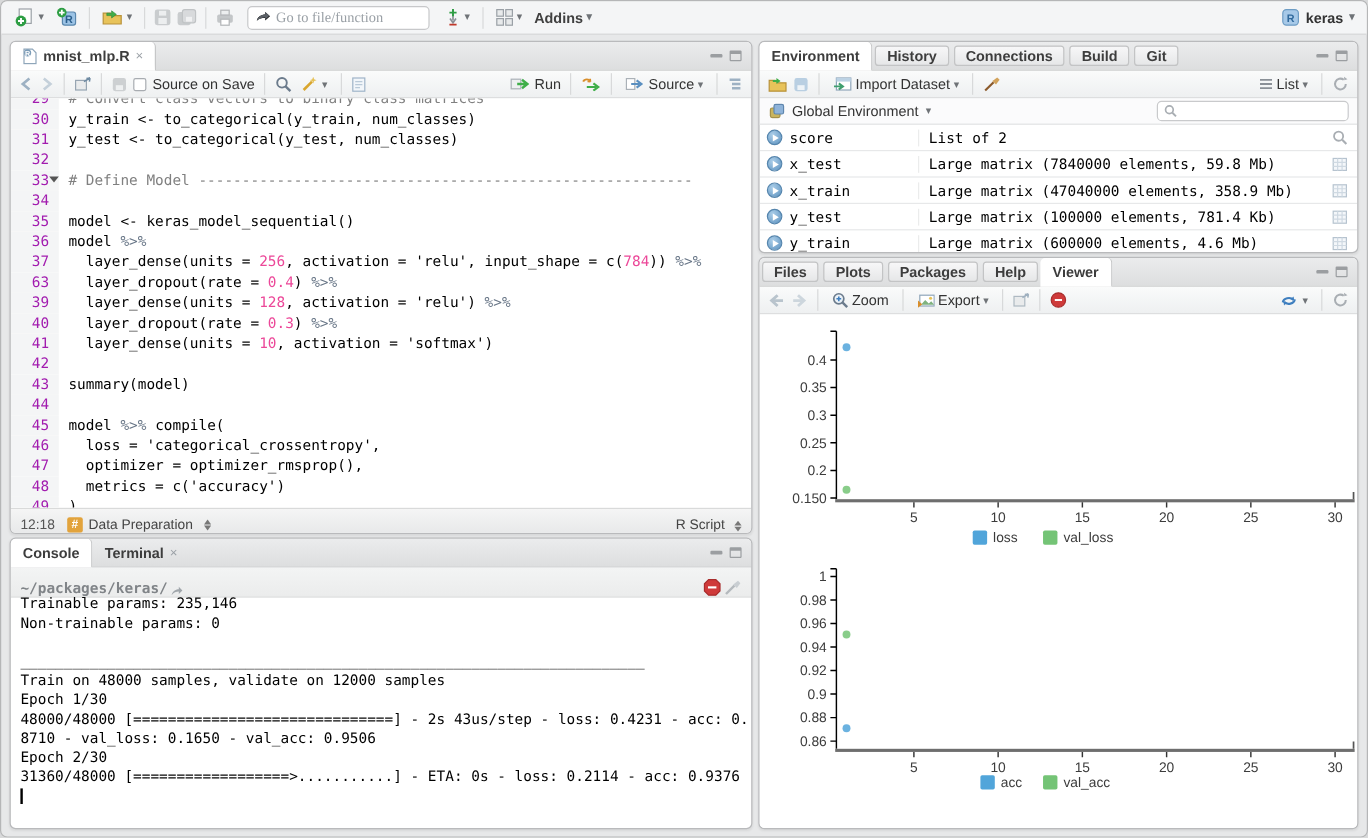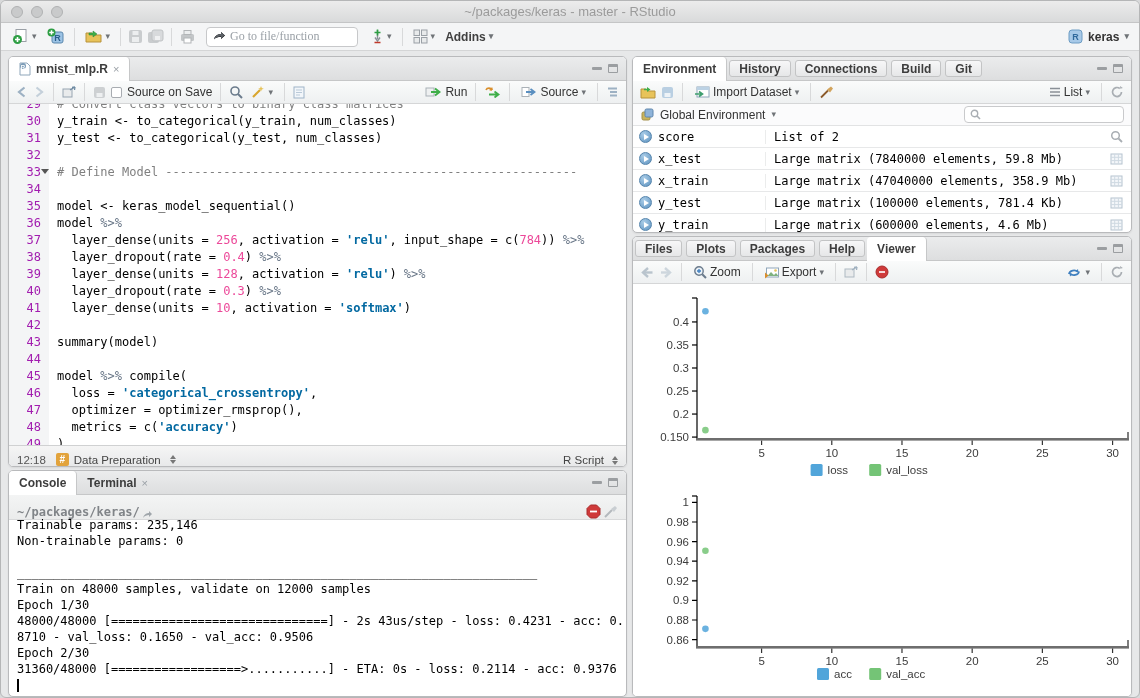--- a/index.html
+++ b/index.html
@@ -58,21 +58,21 @@
   .ptoolbar .label { font-size:12px; color:#333; }
   .icon { display:inline-flex; align-items:center; justify-content:center; }
 
   
   .code-area { flex:1; overflow:hidden; font:12px/17px "DejaVu Sans Mono", monospace; position:relative; background:#fff; }
   .code-scroll { margin-top:-8px; }
   .code-line { display:flex; height:17px; white-space:pre; }
   .ln { flex:0 0 40px; text-align:right; padding-right:8px; color:#a21caf; background:#f4f5f6; position:relative; }
   .ln .fold { position:absolute; right:0; top:5px; width:0; height:0; border-left:4px solid transparent; border-right:4px solid transparent; border-top:5px solid #555; }
   .lc { padding-left:8px; color:#000; }
-  .tk-c { color:#808080; } .tk-s { color:#0369a1;font-weight:bold; } .tk-n { color:#ec4899; } .tk-o { color:#687687; }
+  .tk-c { color:#808080; } .tk-s { color:#000000; } .tk-n { color:#ec4899; } .tk-o { color:#687687; }
 
   .statusbar { height:21px; flex:0 0 21px; background:linear-gradient(#f5f5f5,#e8e9ea); border-top:1px solid #d0d1d2;
                display:flex; align-items:flex-end; font-size:11.5px; color:#444; padding:0 8px; gap:10px; }
   .sec-icon { width:13px; height:13px; background:#e2a33c; border-radius:2px; color:#fff; font-size:10px; font-weight:bold;
               display:inline-flex; align-items:center; justify-content:center; }
   .updn { display:inline-flex; flex-direction:column; gap:1px; margin-left:4px; }
   .updn i { width:0; height:0; border-left:3.5px solid transparent; border-right:3.5px solid transparent; display:block; }
   .updn .u { border-bottom:4px solid #777; } .updn .d { border-top:4px solid #777; }
 
   
@@ -104,28 +104,20 @@
   .chart-txt { font-family:"Liberation Sans", sans-serif; font-size:11.5px; fill:#3c3c3c; }
 
   .runbtn { display:flex; align-items:center; gap:4px; }
   .checkbox { width:11px; height:11px; border:1px solid #a8acb1; border-radius:2px; background:#fff; display:inline-block; }
 </style>
 </head>
 <body>
 
 <div class="window">
 
-  <div class="titlebar">
-    <div class="lights">
-      <span class="light"></span>
-      <span class="light"></span>
-      <span class="light"></span>
-    </div>
-    <span class="win-title">~/packages/keras - master - RStudio</span>
-  </div>
 
   <div class="main-toolbar">
     <span class="tbtn">
       <span class="icon">
         <svg width="17" height="17">
             <rect x="4" y="1.5" width="10" height="12" fill="#fff" stroke="#9aa0a6"></rect>
             <circle cx="5.5" cy="11.5" r="4.5" fill="#2e9e44"></circle>
             <path d="M5.5 9v5 M3 11.5h5" stroke="#fff" stroke-width="1.6"></path>
           </svg>
       </span>
@@ -337,21 +329,21 @@
           <div class="code-scroll" id="code-lines">
               <div class="code-line"><span class="ln">29</span><span class="lc"><span class="tk-c"># Convert class vectors to binary class matrices</span></span></div>
               <div class="code-line"><span class="ln">30</span><span class="lc"><span>y_train &lt;- to_categorical(y_train, num_classes)</span></span></div>
               <div class="code-line"><span class="ln">31</span><span class="lc"><span>y_test &lt;- to_categorical(y_test, num_classes)</span></span></div>
               <div class="code-line"><span class="ln">32</span><span class="lc"></span></div>
               <div class="code-line"><span class="ln">33<i class="fold"></i></span><span class="lc"><span class="tk-c"># Define Model ---------------------------------------------------------</span></span></div>
               <div class="code-line"><span class="ln">34</span><span class="lc"></span></div>
               <div class="code-line"><span class="ln">35</span><span class="lc"><span>model &lt;- keras_model_sequential()</span></span></div>
               <div class="code-line"><span class="ln">36</span><span class="lc"><span>model </span><span class="tk-o">%&gt;%</span></span></div>
               <div class="code-line"><span class="ln">37</span><span class="lc"><span>  layer_dense(units = </span><span class="tk-n">256</span><span>, activation = </span><span class="tk-s">'relu'</span><span>, input_shape = c(</span><span class="tk-n">784</span><span>)) </span><span class="tk-o">%&gt;%</span></span></div>
-              <div class="code-line"><span class="ln">38</span><span class="lc"><span>  layer_dropout(rate = </span><span class="tk-n">0.4</span><span>) </span><span class="tk-o">%&gt;%</span></span></div>
+              <div class="code-line"><span class="ln">63</span><span class="lc"><span>  layer_dropout(rate = </span><span class="tk-n">0.4</span><span>) </span><span class="tk-o">%&gt;%</span></span></div>
               <div class="code-line"><span class="ln">39</span><span class="lc"><span>  layer_dense(units = </span><span class="tk-n">128</span><span>, activation = </span><span class="tk-s">'relu'</span><span>) </span><span class="tk-o">%&gt;%</span></span></div>
               <div class="code-line"><span class="ln">40</span><span class="lc"><span>  layer_dropout(rate = </span><span class="tk-n">0.3</span><span>) </span><span class="tk-o">%&gt;%</span></span></div>
               <div class="code-line"><span class="ln">41</span><span class="lc"><span>  layer_dense(units = </span><span class="tk-n">10</span><span>, activation = </span><span class="tk-s">'softmax'</span><span>)</span></span></div>
               <div class="code-line"><span class="ln">42</span><span class="lc"></span></div>
               <div class="code-line"><span class="ln">43</span><span class="lc"><span>summary(model)</span></span></div>
               <div class="code-line"><span class="ln">44</span><span class="lc"></span></div>
               <div class="code-line"><span class="ln">45</span><span class="lc"><span>model </span><span class="tk-o">%&gt;%</span><span> compile(</span></span></div>
               <div class="code-line"><span class="ln">46</span><span class="lc"><span>  loss = </span><span class="tk-s">'categorical_crossentropy'</span><span>,</span></span></div>
               <div class="code-line"><span class="ln">47</span><span class="lc"><span>  optimizer = optimizer_rmsprop(),</span></span></div>
               <div class="code-line"><span class="ln">48</span><span class="lc"><span>  metrics = c(</span><span class="tk-s">'accuracy'</span><span>)</span></span></div>

